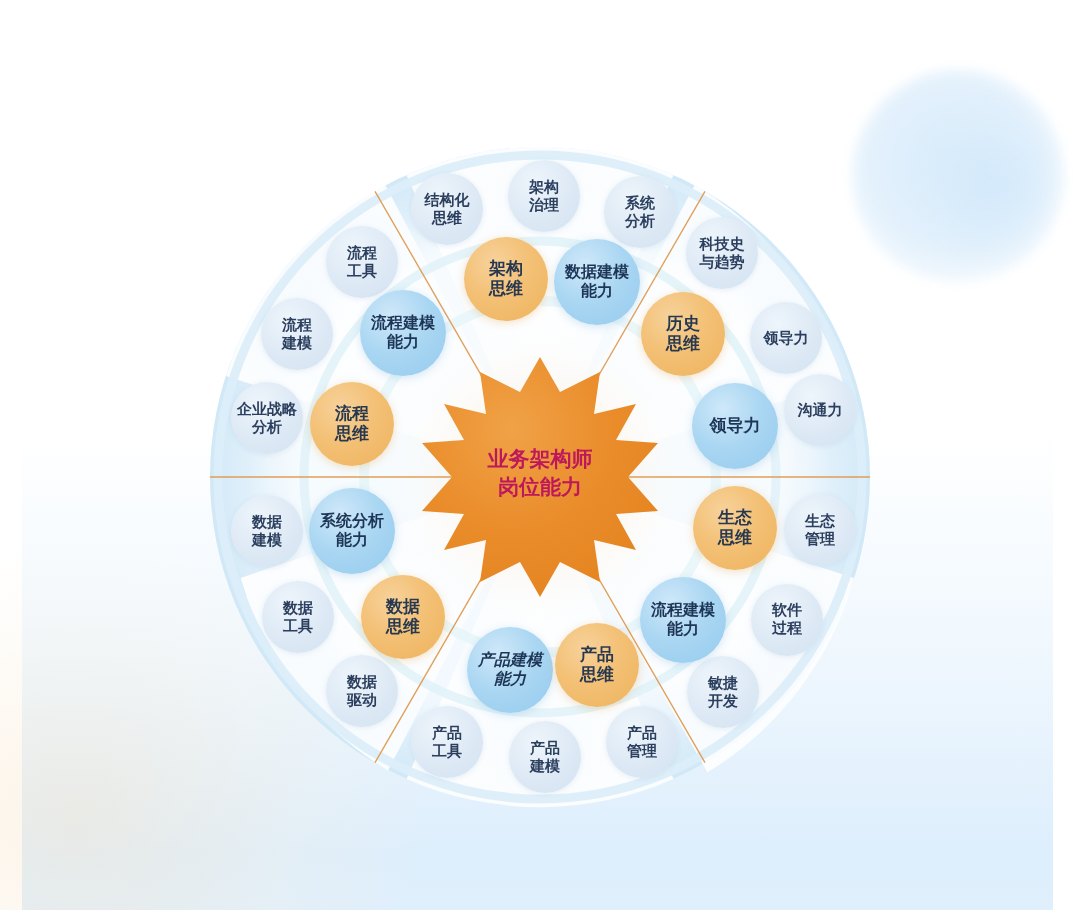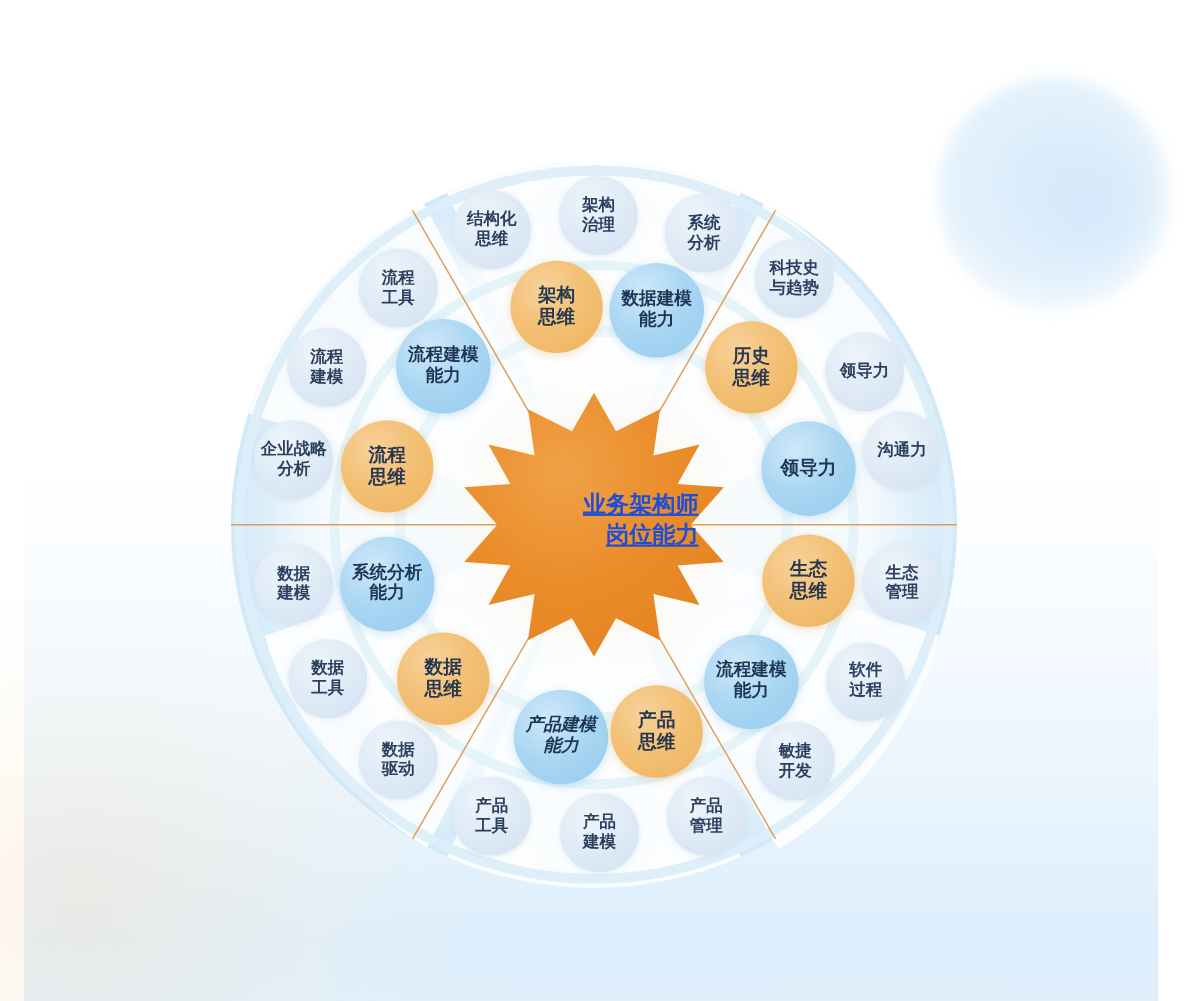--- a/index.html
+++ b/index.html
@@ -113,29 +113,28 @@
   #center-star-wrap {
     position: absolute;
     left: 540px; top: 477px;
     width: 0; height: 0;
     z-index: 25;
   }
   #center-label {
     position: absolute;
     left: -95px; top: -32px;
     width: 190px;
-    text-align: right;
-    color: #1d4ed8;
+    text-align: center;
+    color: #be185d;
     font-size: 21px;
     font-weight: bold;
     line-height: 1.32;
     white-space: pre-line;
     z-index: 30;
     pointer-events: none;
-    text-decoration: underline;
   }
 </style>
 </head>
 <body>
 
 <div id="page">
 
   <div class="blob" id="blob-topright"></div>
   <div class="blob" id="blob-topright2"></div>
   <div id="bg-bottom-wash"></div>

